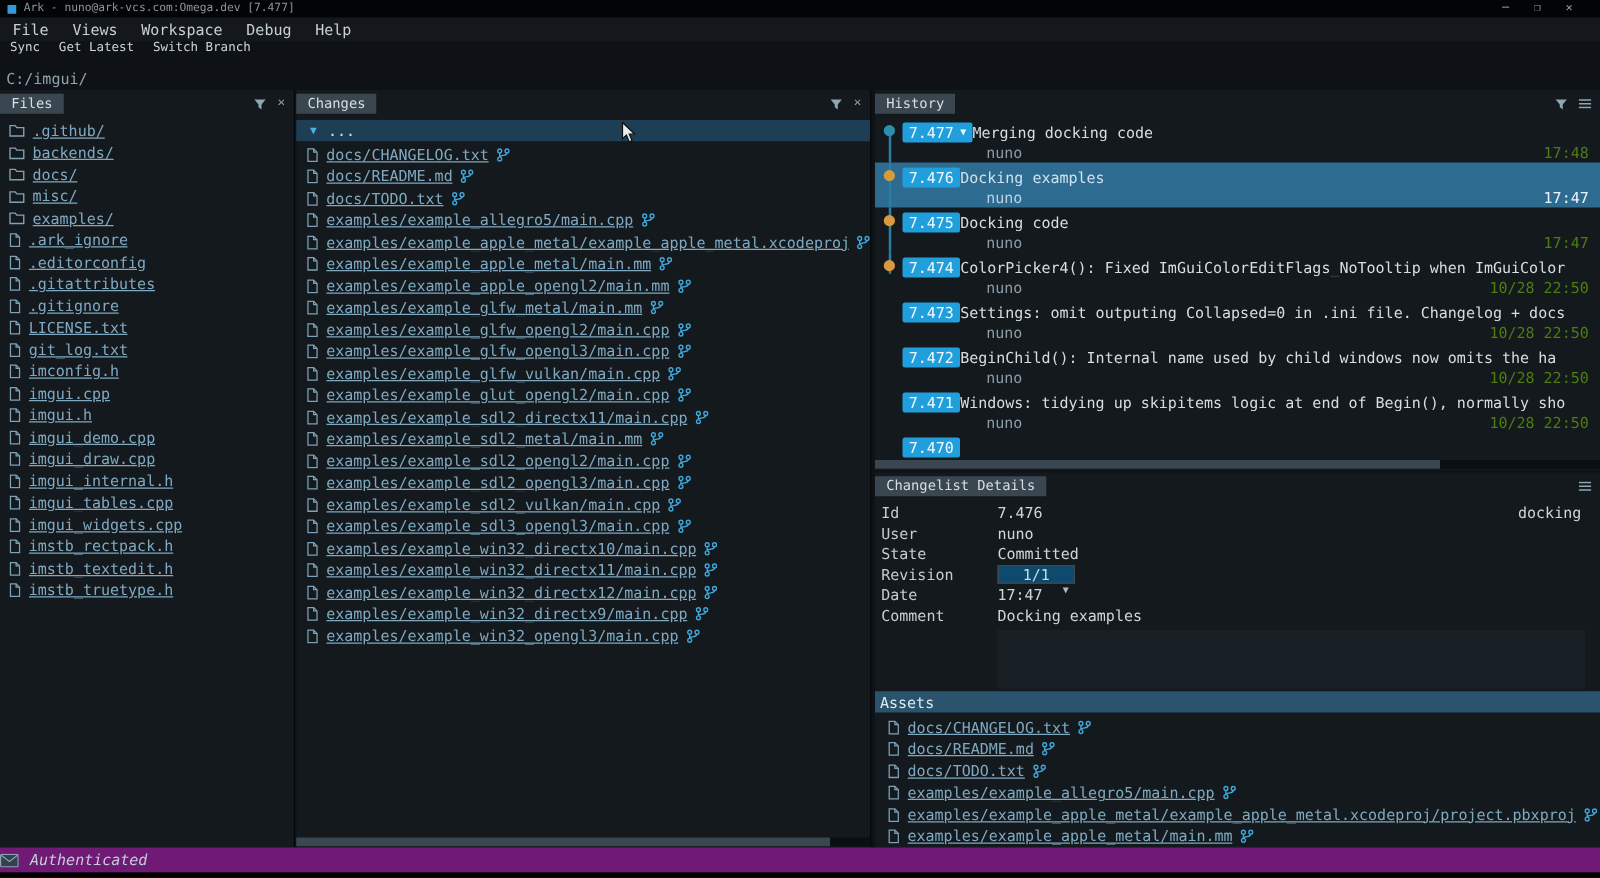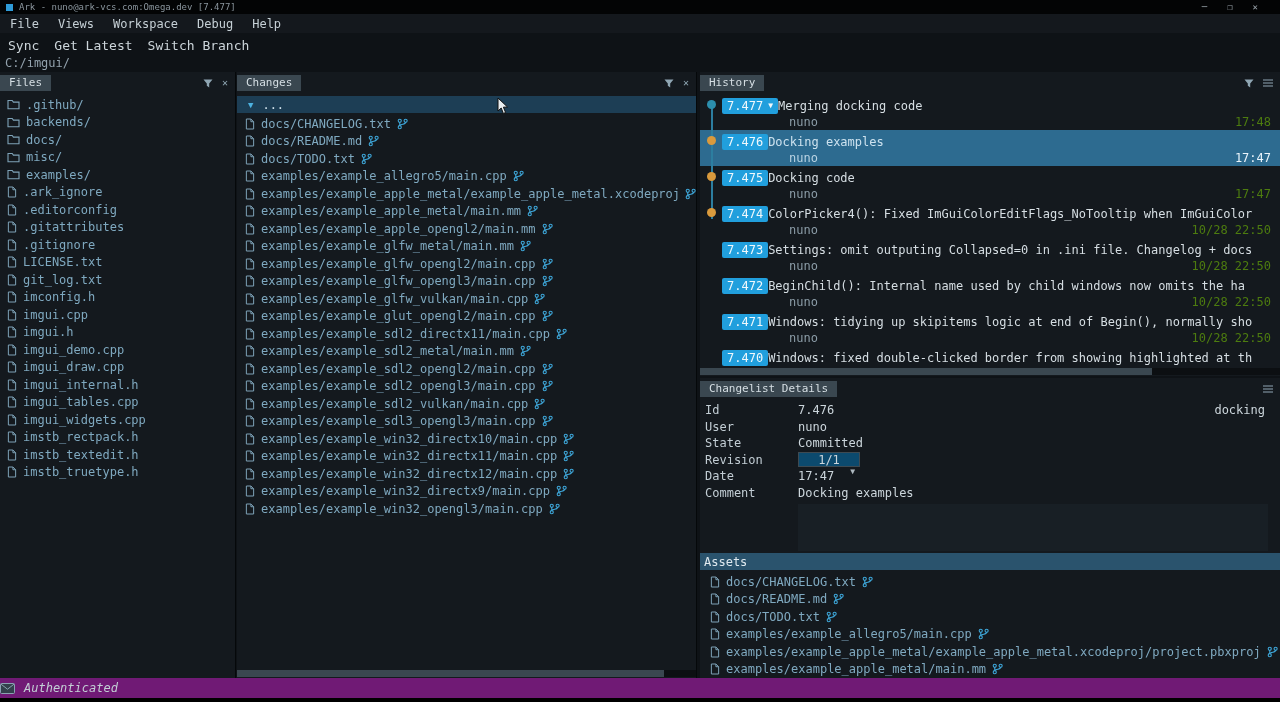--- a/index.html
+++ b/index.html
@@ -13,41 +13,41 @@
     cursor:default;
   }
   
   .titlebar { position:absolute; top:0; left:0; right:0; height:14px; background:#030405;
     display:flex; align-items:center; padding:0 6px; font-size:9px; color:#8b969e; }
   .app-icon { width:7px; height:7px; background:#2f9bd8; margin-right:6px; flex:none; }
   .win-controls { margin-left:auto; display:flex; gap:20px; padding-right:16px; color:#9aa4ab; font-size:9px; }
   .menubar { position:absolute; top:14px; left:0; right:0; height:19px; background:#14181d;
     display:flex; align-items:center; gap:19px; padding-left:10px; color:#c6d0d6; }
   .toolbar { position:absolute; top:33px; left:0; right:0; height:20px;
-    display:flex; align-items:flex-end; gap:15px; padding-left:8px; color:#ccd5da; font-size:13px; }
+    display:flex; align-items:flex-start; gap:15px; padding-left:8px; color:#ccd5da; font-size:10px; }
   .pathbar { position:absolute; top:54px; left:0; right:0; height:18px;
     display:flex; align-items:center; padding-left:5px; color:#93a2ad; }
   
   .main { position:absolute; top:72px; left:0; right:0; bottom:24px; }
   .panel { position:absolute; background:#14191e; }
   .files-panel   { left:0;   top:0; bottom:0; width:236px; border-right:1px solid #05080a; }
   .changes-panel { left:237px; top:0; bottom:0; width:460px; border-right:1px solid #05080a; }
   .right-col { position:absolute; left:700px; top:0; bottom:0; width:580px; }
   .history-panel { left:0; right:0; top:0; height:304px;text-align:center; }
   .details-panel { left:0; right:0; top:306px; height:173px; }
   .assets-panel  { left:0; right:0; top:479px; bottom:0; overflow:hidden; }
   
   .panel-header { height:18px; margin-top:2px; display:flex; align-items:center; }
   .panel-tab { background:#3a4750; color:#d6dfe4; padding:1px 9px 2px; font-size:11px; }
   .panel-icons { margin-left:auto; display:flex; align-items:center; gap:9px; padding-right:7px; }
   .picon { display:inline-flex; align-items:center; color:#8fa6b3; font-size:10px; line-height:1; }
   
   .listbox { position:absolute; left:0; right:0; overflow:hidden; }
   .row { height:17.5px; display:flex; align-items:center; white-space:nowrap; overflow:hidden;
-    color:#7fa9c0; }
+    color:#7fa9c0;text-decoration:underline; }
   .tree-row { padding-left:7px; }
   .change-row { padding-left:8px; }
   .asset-row { padding-left:10px; }
   .ic { display:inline-flex; align-items:center; flex:none; }
   .lbl { margin-left:6px; overflow:hidden; }
   .fork { margin-left:6px; }
   .root-row { height:17px; margin-top:4px; background:#1d3e55; display:flex; align-items:center;
     padding-left:11px; color:#cfe0ea; }
   .tri { color:#4db2e0; font-size:9px; margin-right:9px; }
   
@@ -868,21 +868,20 @@
            <span class="cauthor">nuno</span>
            <span class="ctime">10/28 22:50</span>
          </div>
        </div>
      </div>
           <div class="commit-row">
        <div class="graph"></div>
        <div class="cmain">
          <div class="l1">
            <span class="badge">7.470</span>
-           <span class="ctitle">Windows: fixed double-clicked border from showing highlighted at th</span>
          </div>
          <div class="l2">
            <span class="cauthor">nuno</span>
            <span class="ctime">10/28 22:50</span>
          </div>
        </div>
      </div>
         </div>
       <div class="hscroll">
           <div class="hthumb" style="width:78%;"></div>

